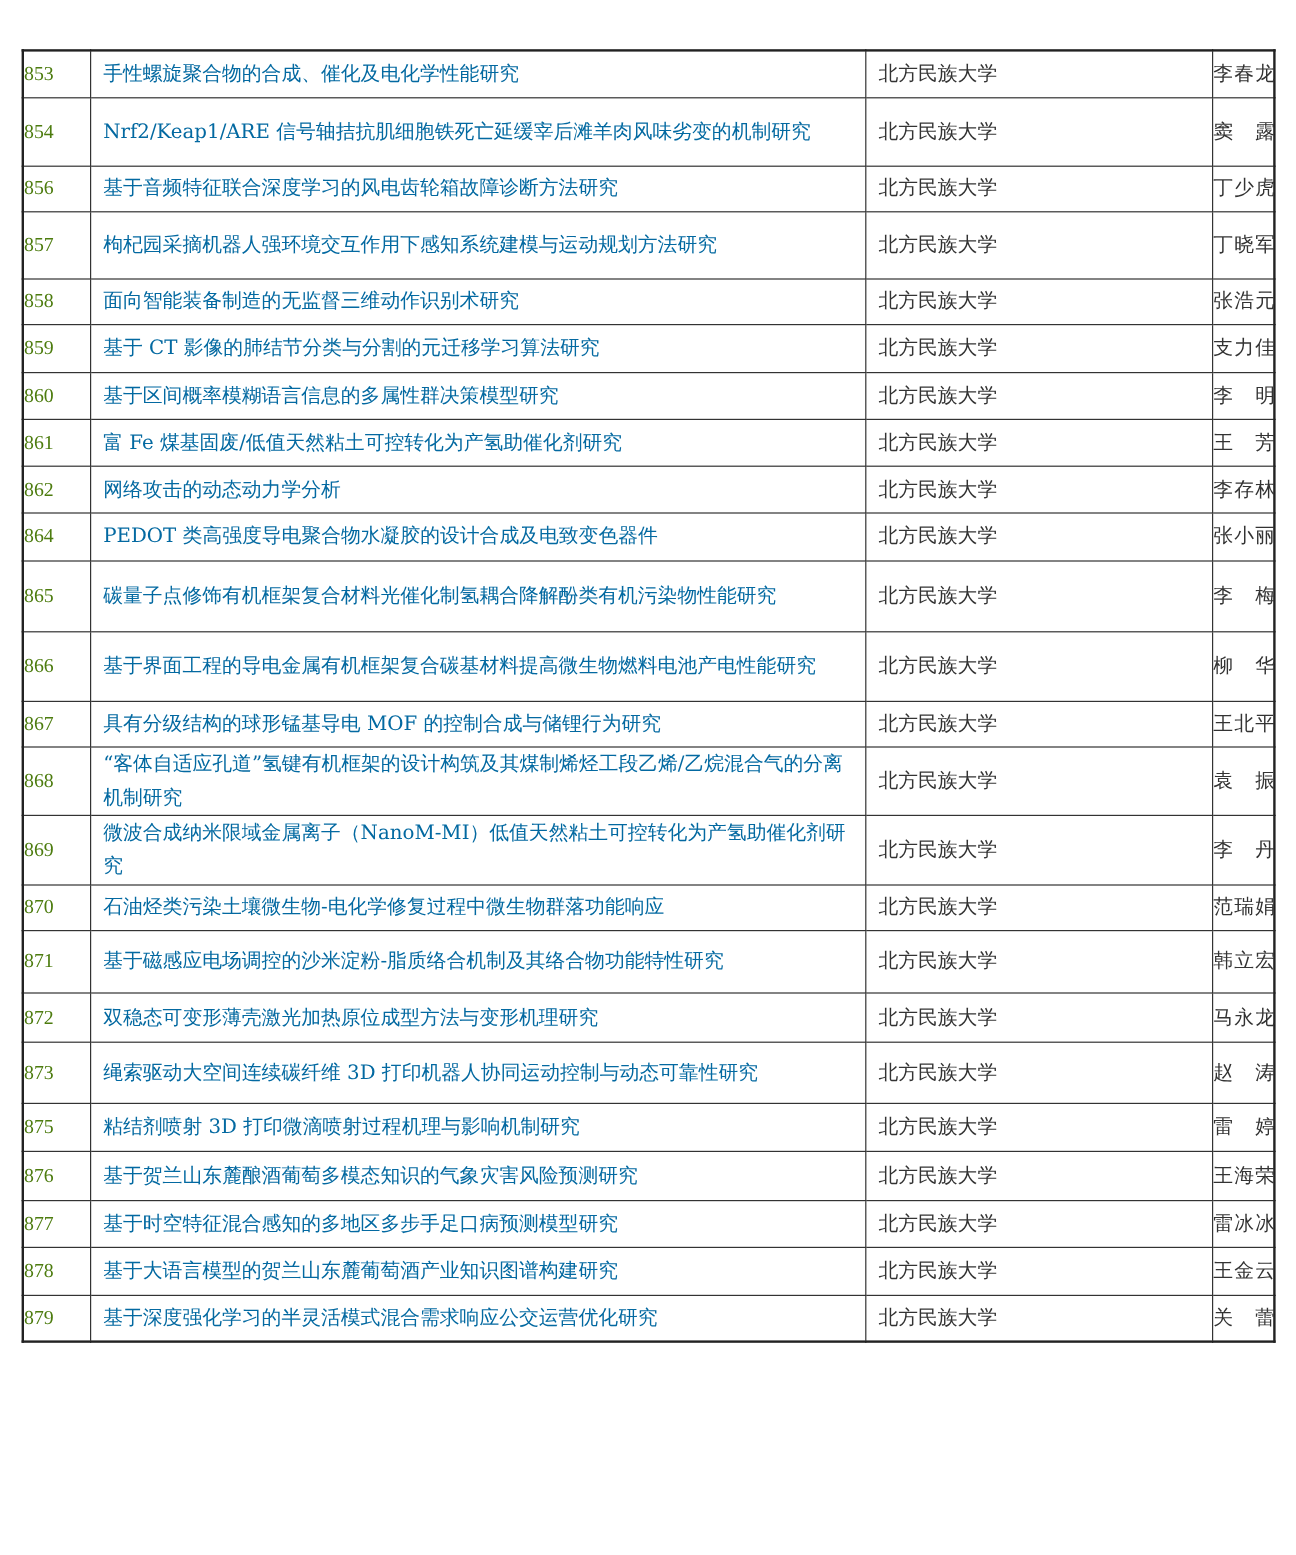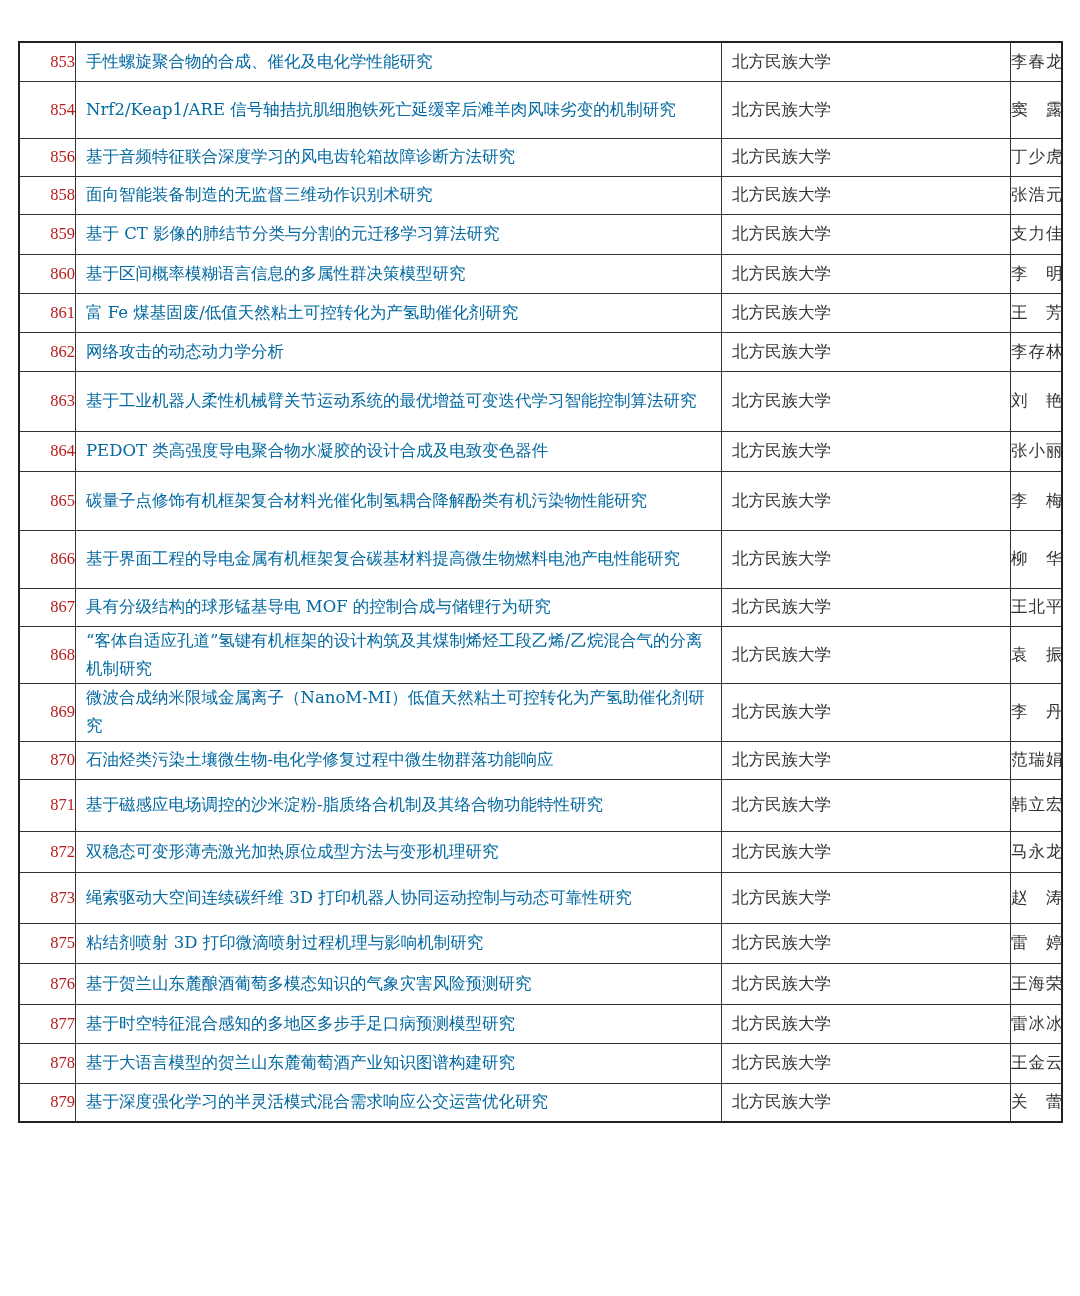--- a/index.html
+++ b/index.html
@@ -3,21 +3,21 @@
 <meta charset="utf-8">
 <style>
   html, body { margin: 0; padding: 0; background: #ffffff; }
   body { width: 1080px; height: 1296px; position: relative; overflow: hidden;
          font-family: "DejaVu Serif", "Liberation Serif", serif; color: #222; }
   table.list { position: absolute; left: 18px; top: 41px; width: 1045px;
                border-collapse: collapse; table-layout: fixed;
                border: 2px solid #222; }
   table.list td { border: 1.5px solid #333; padding: 0; vertical-align: middle;
                   font-size: 16.5px; line-height: 28px; }
-  td.num { width: 55px; text-align: right; font-family: "Liberation Serif", serif; font-size: 17px; color: #b91c1c; }
+  td.num { width: 55px; text-align: left; font-family: "Liberation Serif", serif; font-size: 17px; color: #4d7c0f; }
   td.title { width: 629px; padding-left: 10px !important; padding-right: 6px !important; color: #0369a1; }
   td.inst { width: 278px; padding-left: 10px !important; color: #333; font-family: "DejaVu Sans", sans-serif; font-size: 16px; }
   td.name { text-align: center; color: #333; font-family: "DejaVu Sans", sans-serif; font-size: 16px; letter-spacing: 1px; }
   td.name span { white-space: pre; }
 </style>
 </head>
 <body>
 
 <table class="list">
   <tbody id="rows">
@@ -31,20 +31,26 @@
         <td class="num"><span>854</span></td>
         <td class="title"><span>Nrf2/Keap1/ARE 信号轴拮抗肌细胞铁死亡延缓宰后滩羊肉风味劣变的机制研究</span></td>
         <td class="inst"><span>北方民族大学</span></td>
         <td class="name"><span>窦　露</span></td>
       </tr>
       <tr style="height: 38px;">
         <td class="num"><span>856</span></td>
         <td class="title"><span>基于音频特征联合深度学习的风电齿轮箱故障诊断方法研究</span></td>
         <td class="inst"><span>北方民族大学</span></td>
         <td class="name"><span>丁少虎</span></td>
+      </tr>
+      <tr style="height: 56px;">
+        <td class="num"><span>857</span></td>
+        <td class="title"><span>枸杞园采摘机器人强环境交互作用下感知系统建模与运动规划方法研究</span></td>
+        <td class="inst"><span>北方民族大学</span></td>
+        <td class="name"><span>丁晓军</span></td>
       </tr>
       <tr style="height: 38px;">
         <td class="num"><span>858</span></td>
         <td class="title"><span>面向智能装备制造的无监督三维动作识别术研究</span></td>
         <td class="inst"><span>北方民族大学</span></td>
         <td class="name"><span>张浩元</span></td>
       </tr>
       <tr style="height: 40px;">
         <td class="num"><span>859</span></td>
         <td class="title"><span>基于 CT 影像的肺结节分类与分割的元迁移学习算法研究</span></td>
@@ -61,26 +67,20 @@
         <td class="num"><span>861</span></td>
         <td class="title"><span>富 Fe 煤基固废/低值天然粘土可控转化为产氢助催化剂研究</span></td>
         <td class="inst"><span>北方民族大学</span></td>
         <td class="name"><span>王　芳</span></td>
       </tr>
       <tr style="height: 39px;">
         <td class="num"><span>862</span></td>
         <td class="title"><span>网络攻击的动态动力学分析</span></td>
         <td class="inst"><span>北方民族大学</span></td>
         <td class="name"><span>李存林</span></td>
-      </tr>
-      <tr style="height: 60px;">
-        <td class="num"><span>863</span></td>
-        <td class="title"><span>基于工业机器人柔性机械臂关节运动系统的最优增益可变迭代学习智能控制算法研究</span></td>
-        <td class="inst"><span>北方民族大学</span></td>
-        <td class="name"><span>刘　艳</span></td>
       </tr>
       <tr style="height: 40px;">
         <td class="num"><span>864</span></td>
         <td class="title"><span>PEDOT 类高强度导电聚合物水凝胶的设计合成及电致变色器件</span></td>
         <td class="inst"><span>北方民族大学</span></td>
         <td class="name"><span>张小丽</span></td>
       </tr>
       <tr style="height: 59px;">
         <td class="num"><span>865</span></td>
         <td class="title"><span>碳量子点修饰有机框架复合材料光催化制氢耦合降解酚类有机污染物性能研究</span></td>

